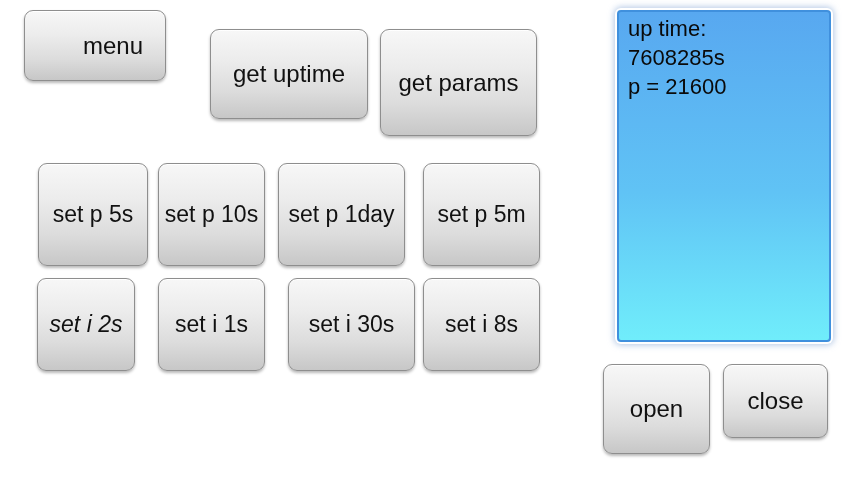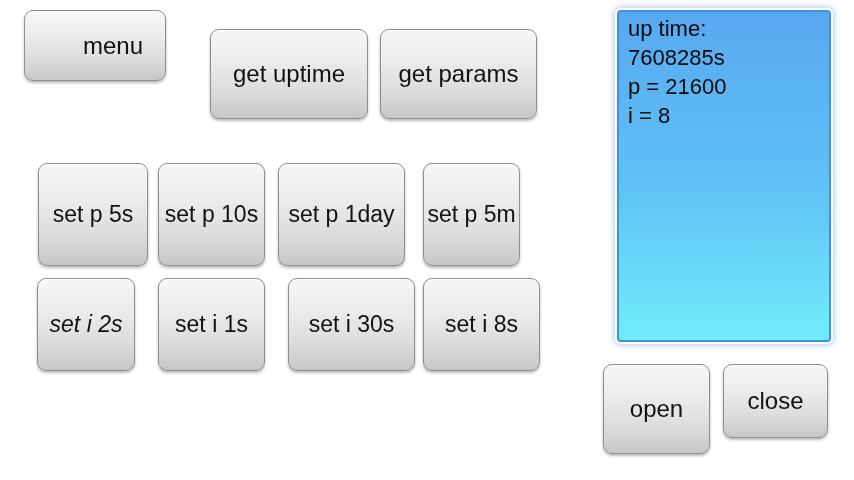--- a/index.html
+++ b/index.html
@@ -53,42 +53,41 @@
 </style>
 </head>
 <body>
 
 <div id="screen">
 
   <div class="btn" style="left:24px; top:10px; width:142px; height:71px;padding-left:36px;">menu</div>
 
   <div class="btn" style="left:210px; top:29px; width:158px; height:90px;">get uptime</div>
 
-  <div class="btn" style="left:380px; top:29px; width:157px; height:90px;">get params</div>
+  <div class="btn" style="left:380px; top:29px; width:157px; height:107px;">get params</div>
 
   <div class="btn small" style="left:38px; top:163px; width:110px; height:103px;">set p 5s</div>
 
   <div class="btn small" style="left:158px; top:163px; width:107px; height:103px;">set p 10s</div>
 
   <div class="btn small" style="left:278px; top:163px; width:127px; height:103px;">set p 1day</div>
 
-  <div class="btn small" style="left:423px; top:163px; width:97px; height:103px;text-align:center;">set p 5m</div>
+  <div class="btn small" style="left:423px; top:163px; width:117px; height:103px;text-align:center;">set p 5m</div>
 
   <div class="btn small" style="left:37px; top:278px; width:98px; height:93px;font-style:italic;">set i 2s</div>
 
   <div class="btn small" style="left:158px; top:278px; width:107px; height:93px;">set i 1s</div>
 
   <div class="btn small" style="left:278px; top:278px; width:127px; height:93px;margin-left:10px;">set i 30s</div>
 
   <div class="btn small" style="left:423px; top:278px; width:117px; height:93px;">set i 8s</div>
 
   <div id="status-panel">
     <div class="status-line">up time:</div>
     <div class="status-line">7608285s</div>
     <div class="status-line">p = 21600</div>
-    <div class="status-line">i = 8</div>
   </div>
 
   <div class="btn" style="left:603px; top:364px; width:107px; height:90px;">open</div>
 
   <div class="btn" style="left:723px; top:364px; width:105px; height:74px;">close</div>
 
 </div>
 
 </body></html>

